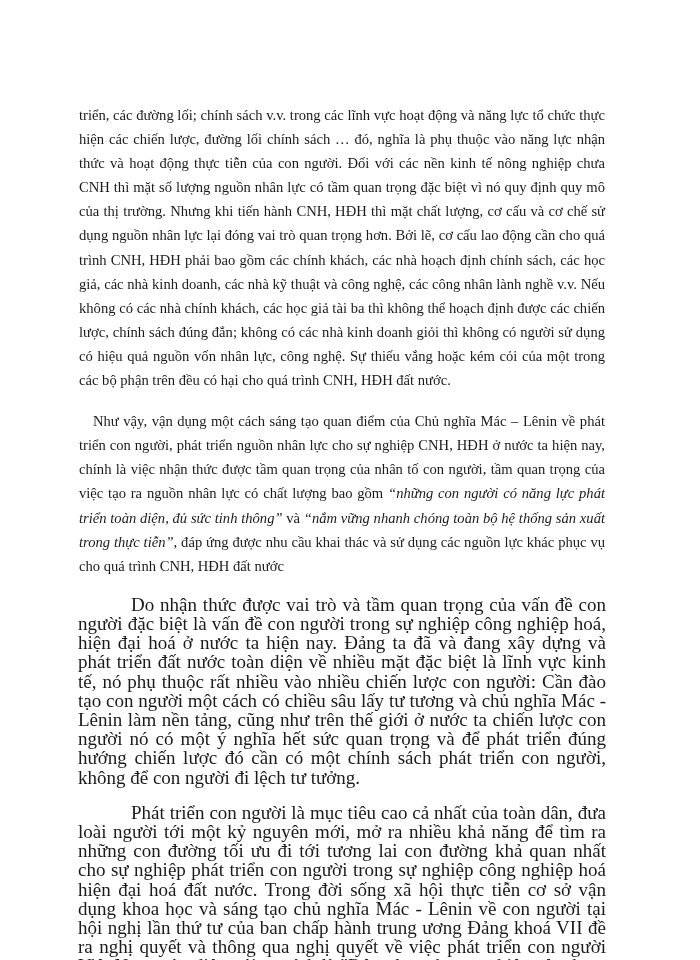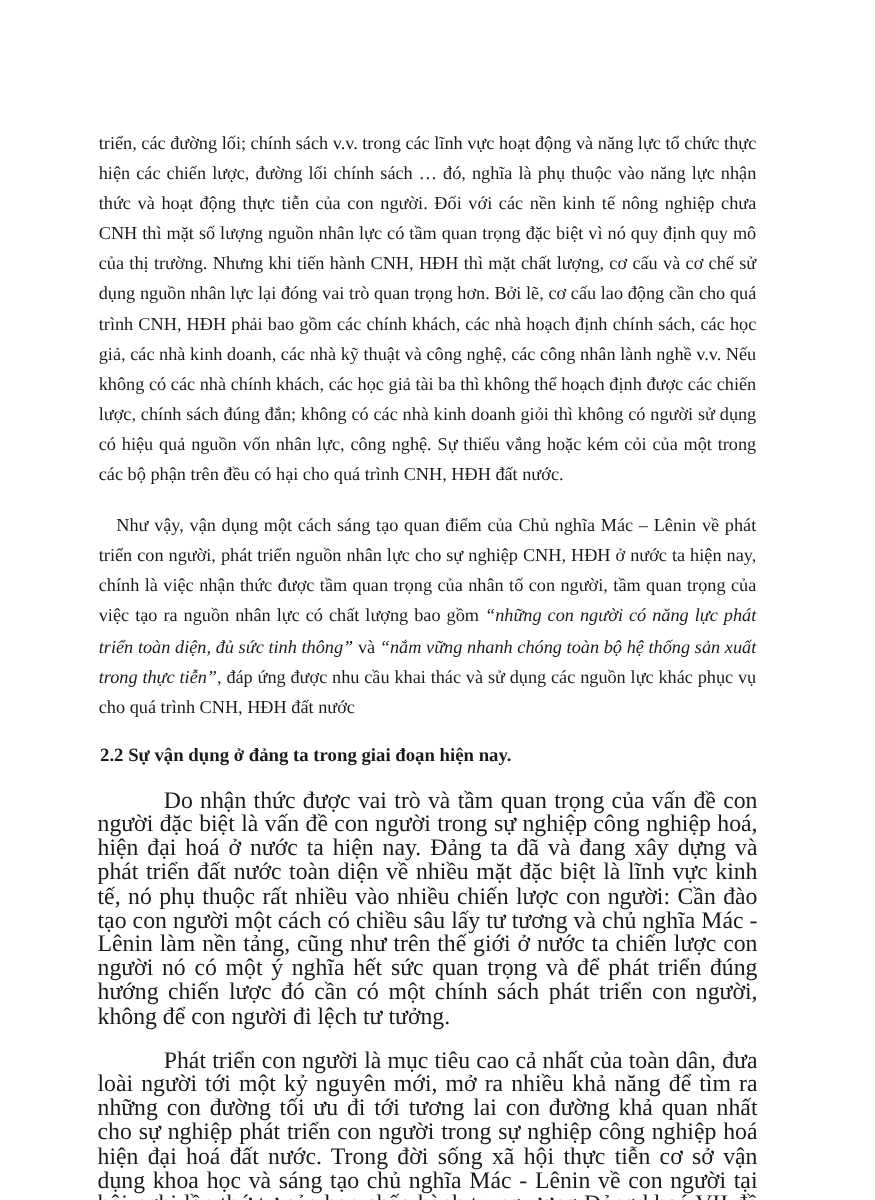--- a/index.html
+++ b/index.html
@@ -48,19 +48,18 @@
   </style>
 </head>
 <body>
 
 <div class="page">
   <div class="sec1">
     <p>triển, các đường lối; chính sách v.v.  trong các lĩnh vực hoạt động và năng  lực tổ chức thực hiện các chiến lược, đường lối chính sách … đó, nghĩa  là phụ thuộc vào năng  lực nhận thức và hoạt động thực tiễn của con người. Đối với các nền kinh tế nông nghiệp  chưa CNH thì mặt số lượng nguồn nhân lực có tầm quan trọng đặc biệt vì nó quy định quy mô của thị trường. Nhưng khi tiến hành CNH, HĐH thì mặt chất lượng, cơ cấu và cơ chế sử dụng nguồn nhân  lực lại đóng vai trò quan  trọng hơn. Bởi lẽ, cơ cấu lao động cần cho quá trình CNH, HĐH phải bao gồm các chính khách, các nhà hoạch định chính sách, các học giả, các nhà kinh doanh, các nhà kỹ thuật và công nghệ, các công nhân  lành nghề v.v.  Nếu không  có các nhà chính khách,  các học giả tài ba thì không thể hoạch định được các chiến lược, chính sách đúng đắn; không có các nhà kinh doanh giỏi thì không có người sử dụng có hiệu quả nguồn vốn nhân  lực, công nghệ. Sự thiếu vắng  hoặc kém cỏi của một trong các bộ phận trên đều có hại cho quá trình CNH, HĐH đất nước.</p>
     <p class="indent"><span>Như vậy, vận dụng một cách sáng tạo quan điểm của Chủ nghĩa Mác – Lênin về phát triển con người, phát triển nguồn nhân  lực cho sự nghiệp CNH, HĐH ở nước ta hiện nay, chính là việc nhận  thức được tầm quan  trọng của nhân  tố con người, tầm quan trọng của việc tạo ra nguồn nhân  lực có chất lượng bao gồm </span><em>“những con người có năng lực phát triển toàn diện, đủ sức tinh thông”</em><span> và  </span><em>“nắm vững nhanh chóng toàn bộ hệ thống sản xuất trong thực tiễn”</em><span>, đáp ứng được nhu  cầu khai  thác và  sử dụng  các nguồn  lực khác  phục vụ cho quá trình CNH, HĐH đất nước</span></p>
   </div>
 
-  <div class="heading">2.2 Sự vận  dụng ở đảng ta trong giai đoạn hiện nay.</div>
 
   <div class="sec2">
     <p>Do nhận thức được vai trò và tầm quan trọng của vấn đề con người đặc biệt là vấn đề con người trong sự nghiệp  công nghiệp hoá, hiện đại hoá ở nước ta hiện nay. Đảng ta đã và đang xây dựng và phát triển đất nước toàn diện về nhiều mặt đặc biệt là lĩnh vực kinh tế, nó phụ thuộc rất nhiều vào nhiều chiến lược con người: Cần đào tạo con người một cách có chiều sâu lấy tư tương và chủ nghĩa Mác - Lênin làm nền tảng, cũng như trên thế giới ở nước ta chiến lược con người nó có một ý nghĩa hết sức quan trọng và để phát triển đúng hướng chiến lược đó cần có một chính sách phát triển con người, không để con người đi lệch tư tưởng.</p>
     <p>Phát triển con người là mục tiêu cao cả nhất  của toàn dân, đưa loài người tới một kỷ nguyên mới, mở ra nhiều khả năng để tìm ra những  con đường tối ưu đi tới tương lai con đường khả quan nhất cho sự nghiệp phát triển con người trong sự nghiệp công nghiệp hoá hiện đại hoá đất nước. Trong đời sống xã hội thực tiễn cơ sở vận dụng khoa học và sáng tạo chủ nghĩa Mác - Lênin về con người tại hội nghị lần thứ tư của ban chấp hành trung ương Đảng khoá VII đề ra nghị quyết và thông qua nghị quyết về việc phát triển con người Việt Nam toàn diện với tư cách là "Động  lực của sự nghiệp xây dựng xã hội mới, đồng thời là mục tiêu của chủ nghĩa xã hội".  Đó là "con người phát triển cao về trí tuệ, cường tráng về thể chất phong phú về tinh thần, trong sáng về đạo đức".  Nghị quyết đại hội đại biểu toàn quốc</p>
   </div>
 </div>
 
 </body></html>

